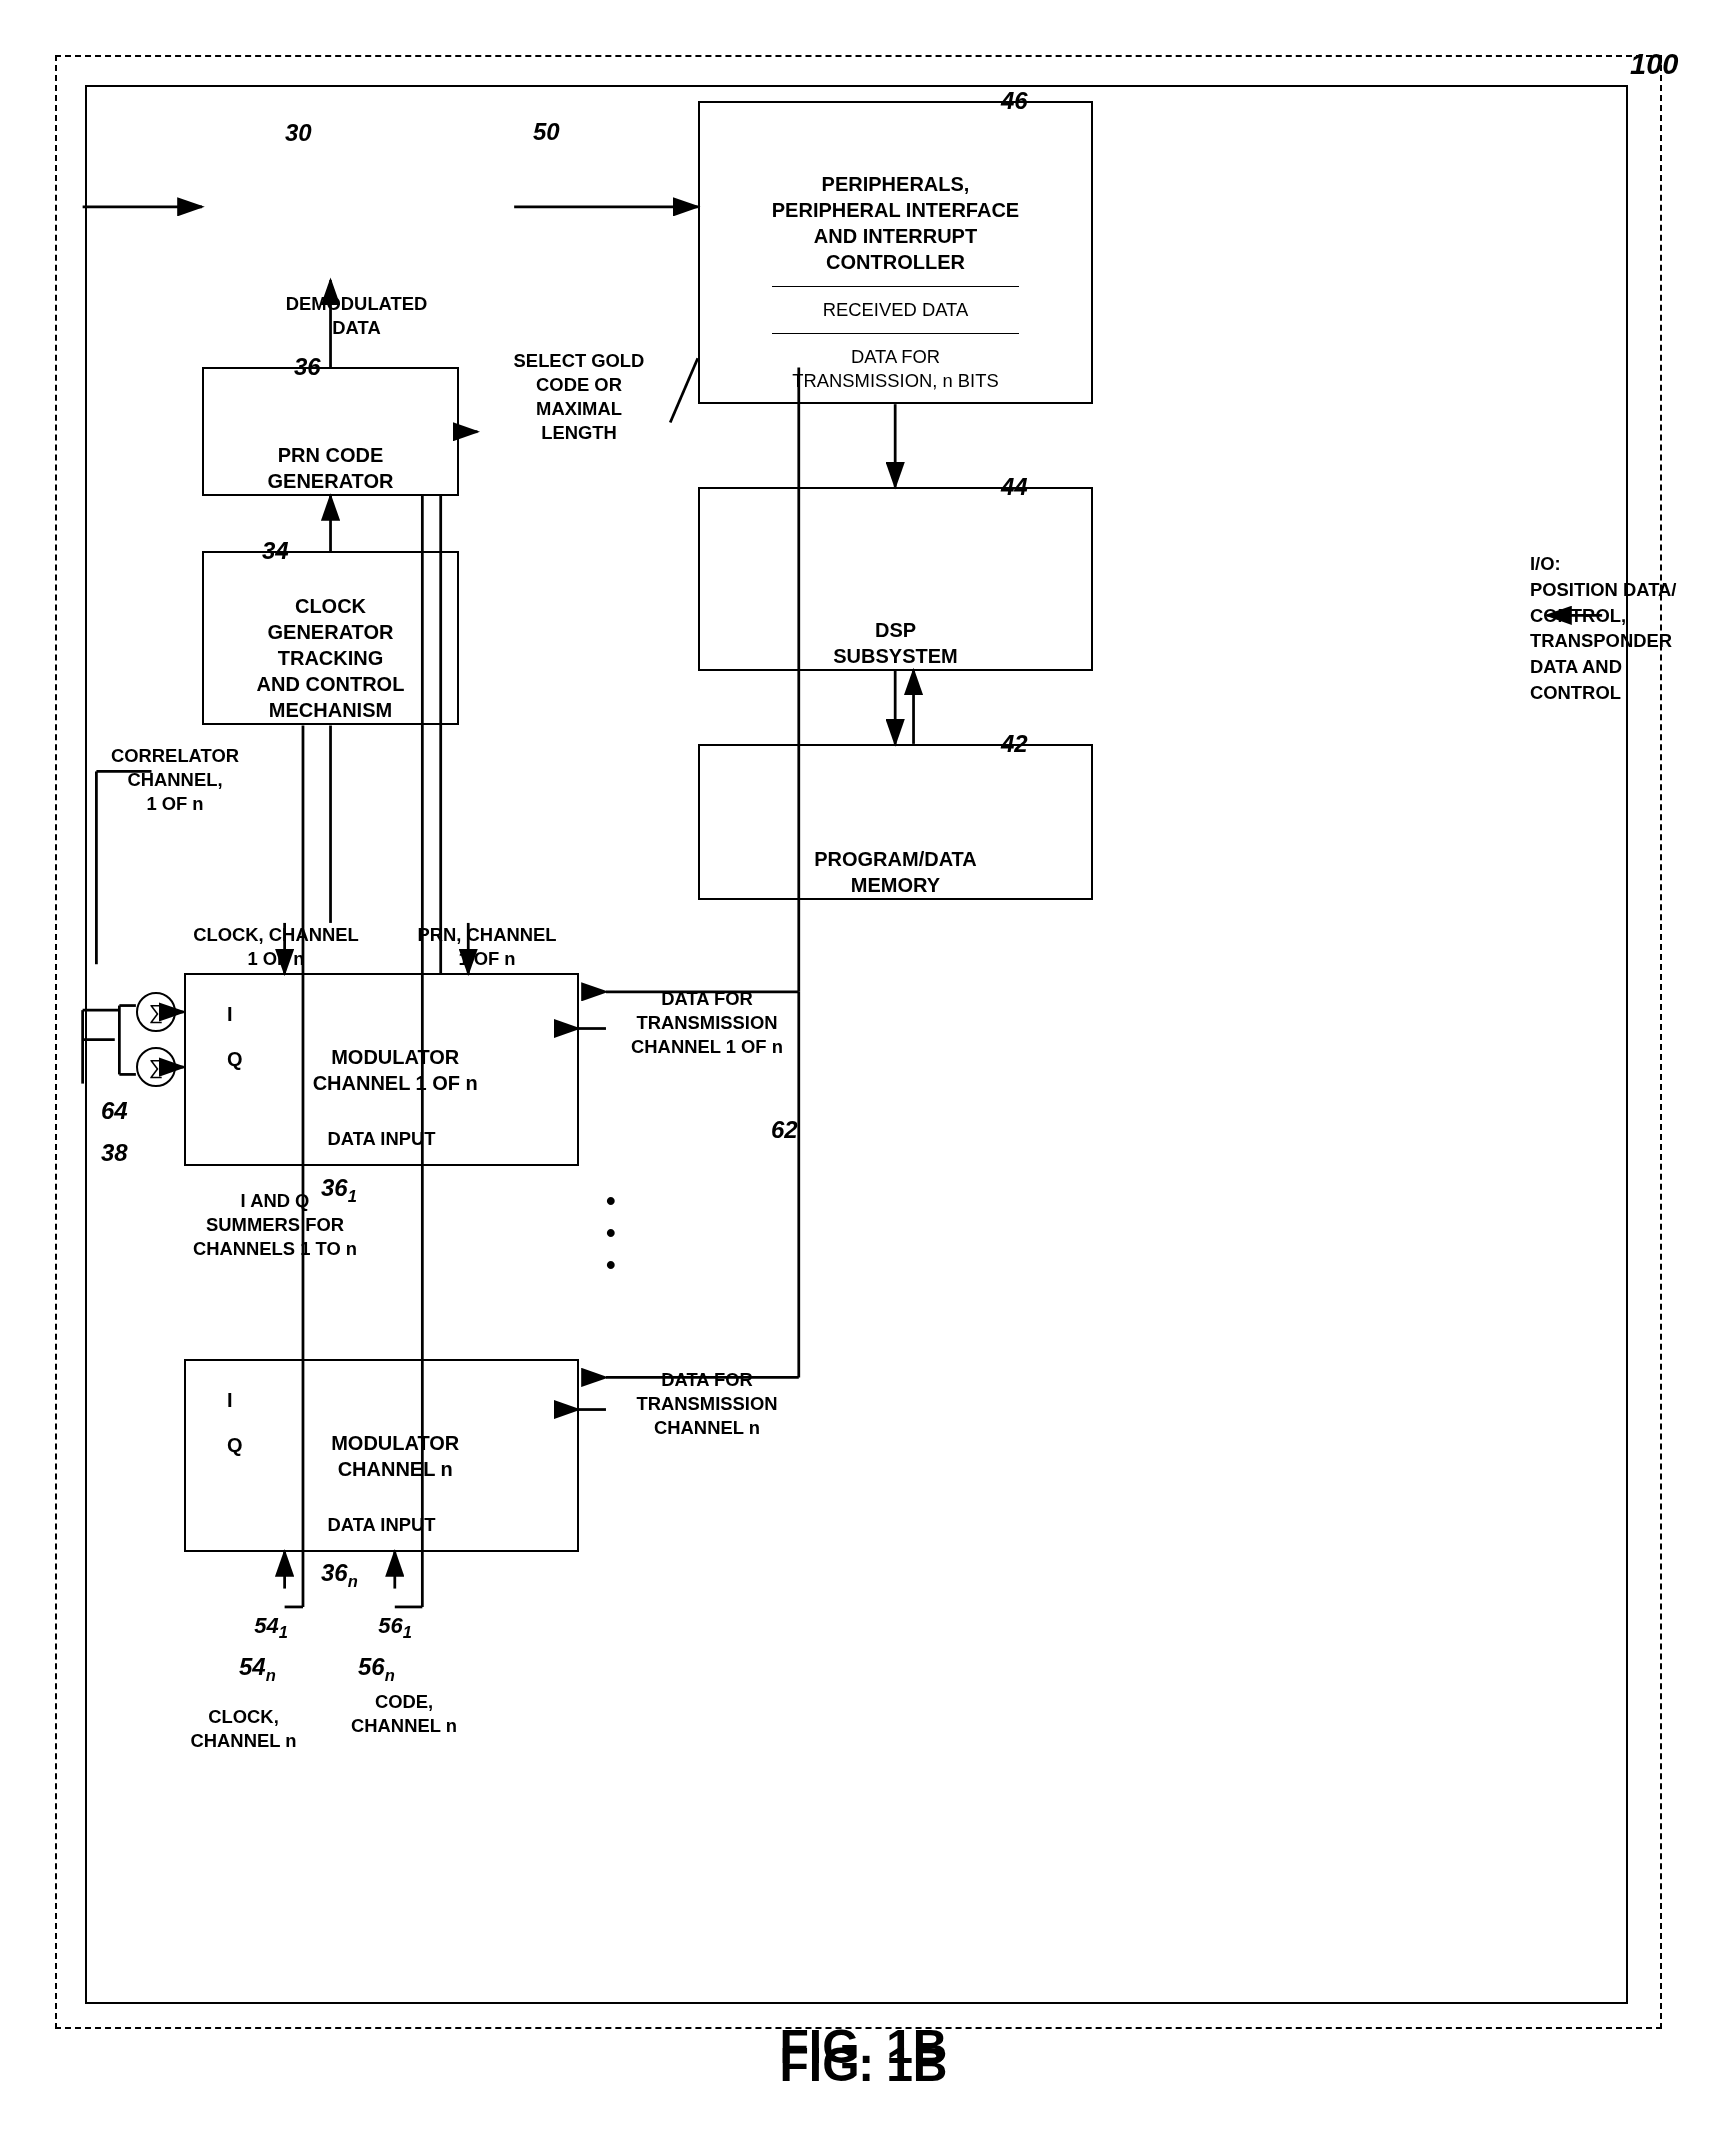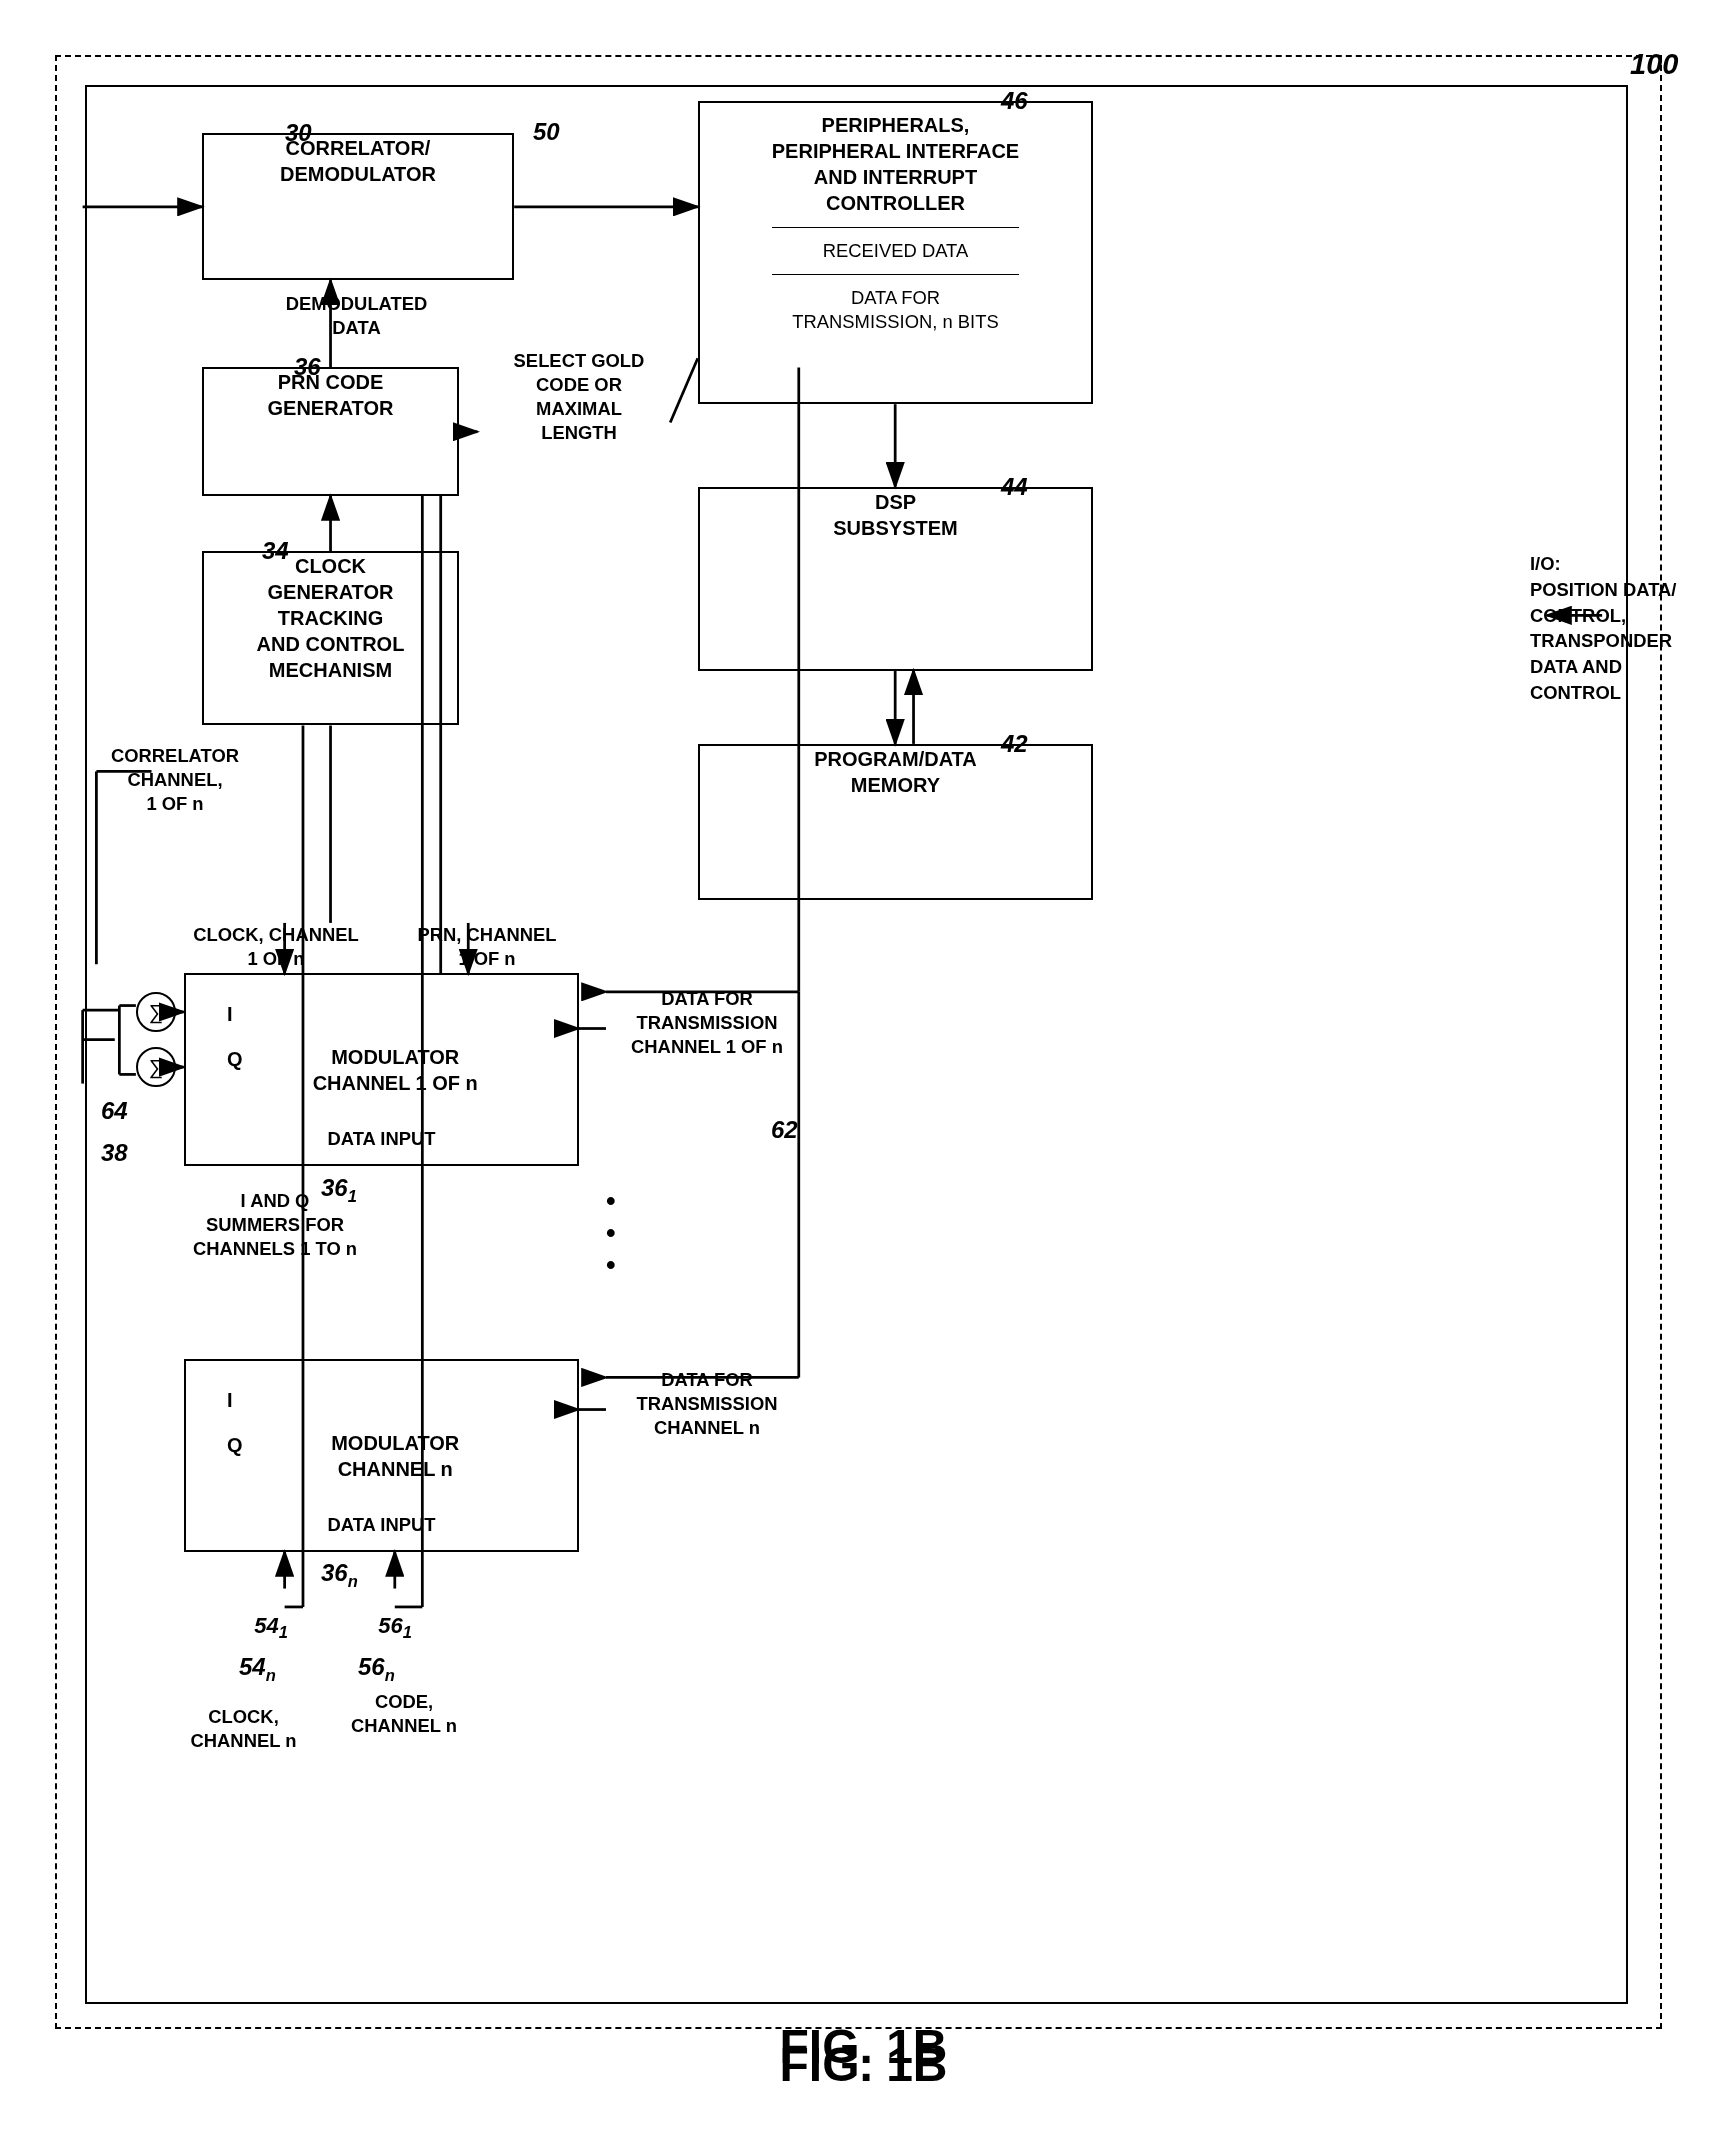--- a/index.html
+++ b/index.html
@@ -51,21 +51,21 @@
     }
 
     
     .block-box {
       position: absolute;
       border: 2.8px solid #000;
       background: #fff;
       display: flex;
       flex-direction: column;
       align-items: center;
-      justify-content: flex-start;
+      justify-content: flex-end;
       text-align: center;
     }
 
     .block-label {
       font-size: 20px;
       font-weight: bold;
       text-align: center;
       line-height: 1.3;
     }
 
@@ -145,23 +145,20 @@
 <body>
 
 <div class="page">
 
   <div class="outer-border">
     <span class="ref-100">100</span>
 
     <div class="inner-border"></div>
   </div>
 
-  <div class="block-box" style="left: 202px; top: 133px; width: 312px; height: 147px;">
-    <div class="block-label">CORRELATOR/<br>DEMODULATOR</div>
-  </div>
 
   <div class="arrow-label" style="left: 219px; top: 292px; width: 275px;">DEMODULATED<br>DATA</div>
 
   <div class="ref-num" style="left: 285px; top: 119px;">30</div>
 
   <div class="block-box" style="left: 698px; top: 101px; width: 395px; height: 303px;">
     <div style="padding: 9.2px;">
       <div class="block-label">PERIPHERALS,<br>PERIPHERAL INTERFACE<br>AND INTERRUPT<br>CONTROLLER</div>
       <div style="border-top: 1.8px solid #000; margin-top: 11px; padding-top: 7.3px;">
         <div class="block-sublabel">RECEIVED DATA</div>

